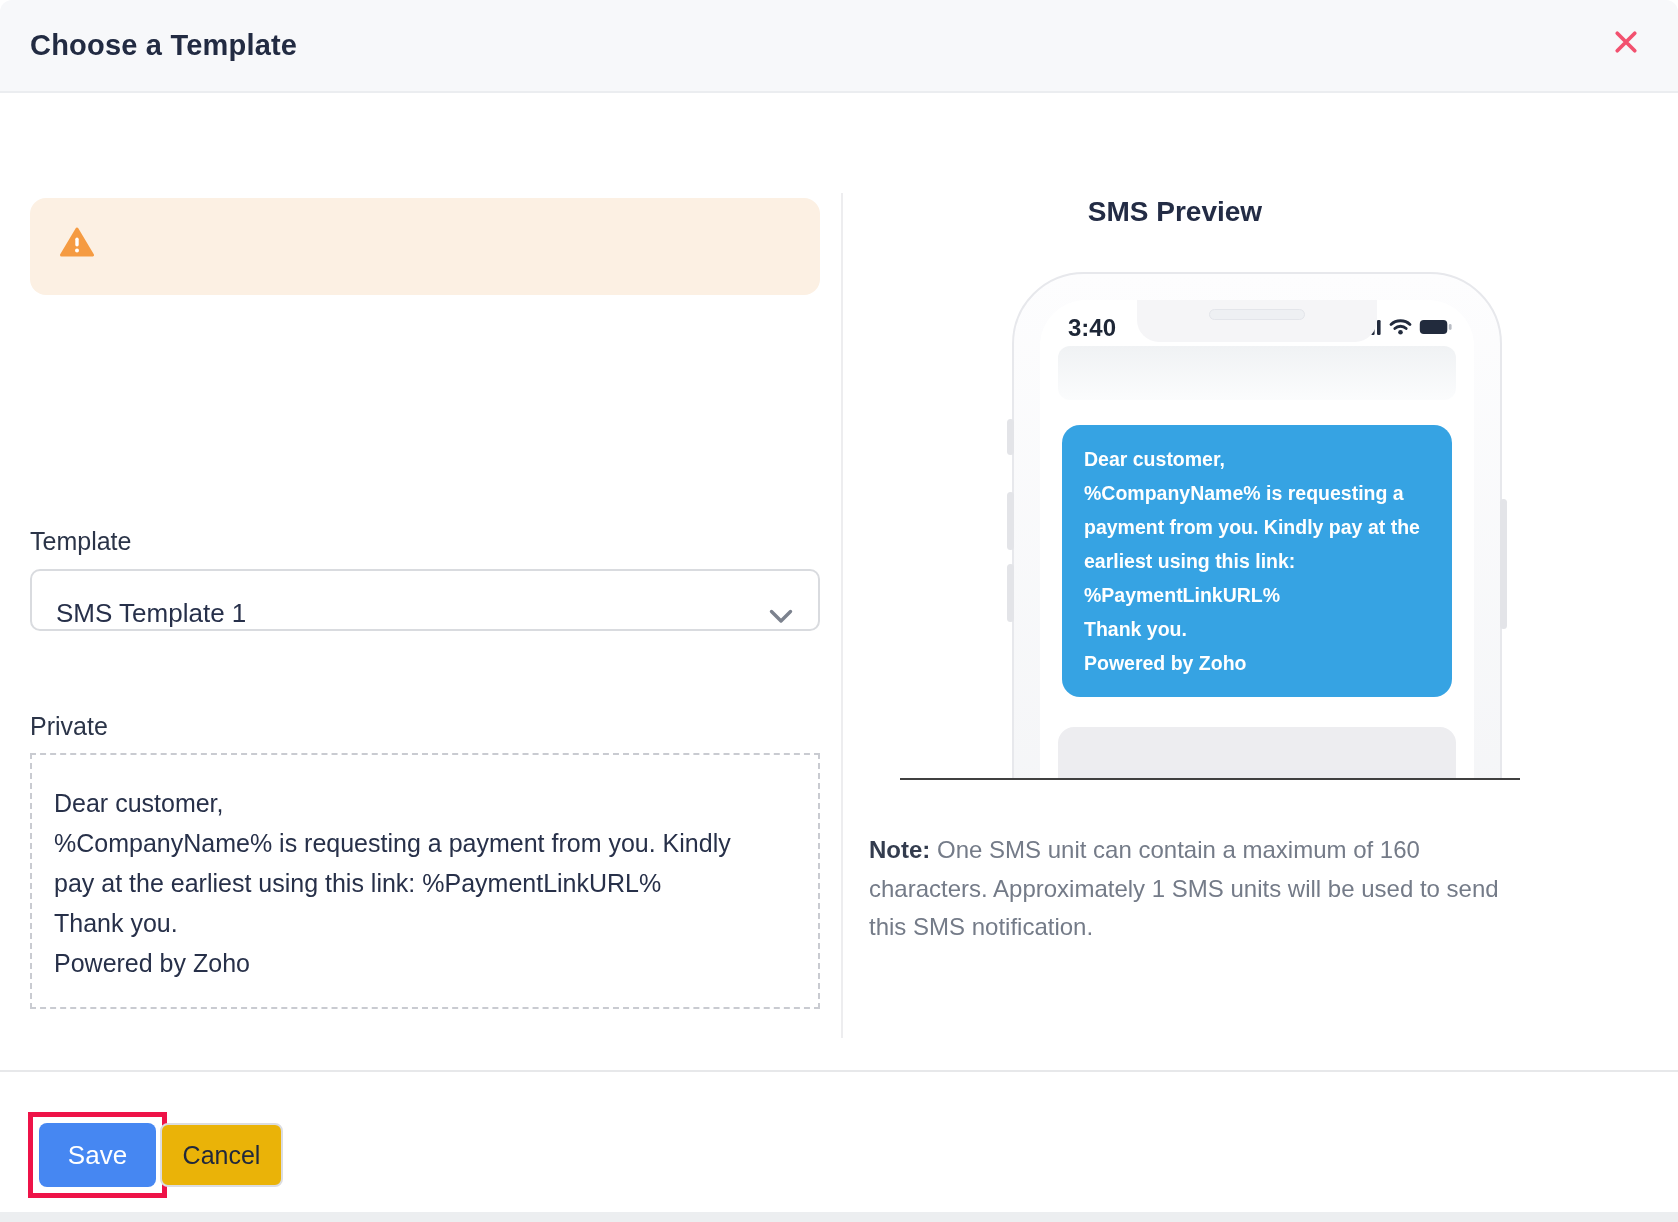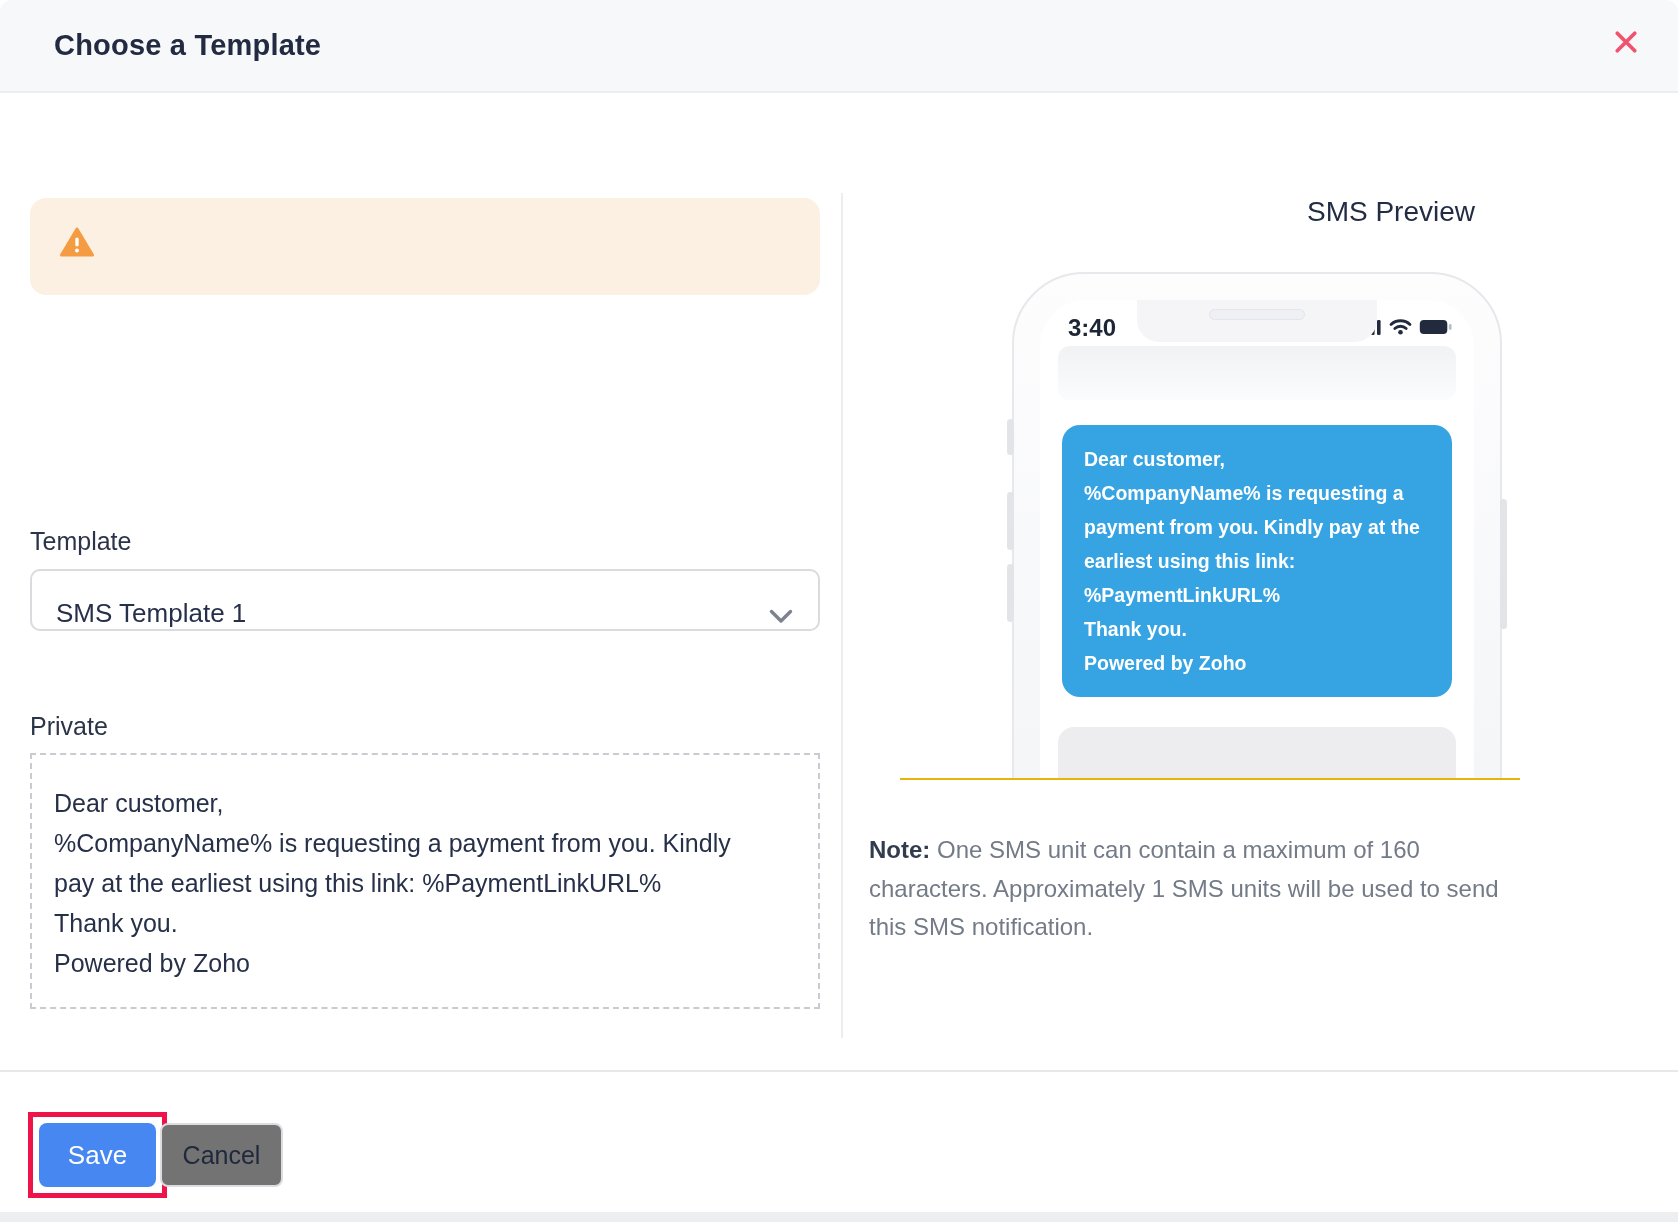--- a/index.html
+++ b/index.html
@@ -6,21 +6,21 @@
   .canvas{
     position:relative;width:1678px;height:1222px;overflow:hidden;background:#fff;
     font-family:"Liberation Sans","DejaVu Sans",sans-serif;color:var(--text_dark,#273049);
   }
   
   .modal-header{
     position:absolute;left:0;top:0;width:100%;height:93px;background:#f7f8fa;
     border-bottom:2px solid #ebedf0;border-radius:12px 12px 0 0;box-sizing:border-box;
   }
   .modal-title{
-    position:absolute;left:54px;top:0;margin:0;line-height:91px;
+    position:absolute;left:30px;top:0;margin:0;line-height:91px;
     font-size:29px;font-weight:600;color:#222b42;letter-spacing:.2px;
   }
   .close-btn{position:absolute;right:36px;top:28px;width:32px;height:32px;display:flex;align-items:center;justify-content:center;cursor:pointer;}
   
   .vdivider{position:absolute;left:841px;top:193px;width:2px;height:845px;background:#ededef;}
   
   .warning{
     position:absolute;left:30px;top:198px;width:790px;box-sizing:border-box;
     background:var(--warning_bg,#fcf0e3);border-radius:16px;padding:27px 30px;
     font-size:25px;line-height:38.5px;color:#273049;
@@ -37,26 +37,26 @@
     padding:0 24px;cursor:pointer;
   }
   .select-value{font-size:26px;color:#27304a;flex:1;}
   .message-box{
     position:absolute;left:30px;top:753px;width:790px;height:256px;box-sizing:border-box;
     border:2px dashed #c9cbd1;background:#fff;padding:28px 22px;
   }
   .message-text{white-space:pre-line;font-size:25px;line-height:40px;color:#273049;}
   
   .preview-title{
-    position:absolute;left:875px;top:196px;width:600px;margin:0;text-align:right;
-    font-size:28px;font-weight:400;color:#232c45;
+    position:absolute;left:875px;top:196px;width:600px;margin:0;text-align:center;
+    font-size:28px;font-weight:700;color:#232c45;
   }
   .phone-crop{
     position:absolute;left:900px;top:256px;width:620px;height:522px;overflow:hidden;
-    border-bottom:2px solid #eab308;box-sizing:content-box;
+    border-bottom:2px solid #404040;box-sizing:content-box;
   }
   .phone{
     position:absolute;left:112px;top:16px;width:490px;height:560px;box-sizing:border-box;
     background:linear-gradient(180deg,#fdfdfe,#f4f5f7);border:2px solid #e7e8ec;border-radius:72px 72px 0 0;
   }
   .side-btn{position:absolute;width:7px;background:#e3e4e8;border-radius:4px;}
   .sb1{left:-7px;top:145px;height:36px;}
   .sb2{left:-7px;top:218px;height:58px;}
   .sb3{left:-7px;top:290px;height:58px;}
   .sb-power{right:-7px;top:225px;height:130px;left:auto;}
@@ -97,21 +97,21 @@
   .save-annotation{
     position:absolute;left:28px;top:1112px;border:5px solid var(--annotation_red,#ee1348);
     padding:6px;display:inline-block;
   }
   .btn{font-family:inherit;cursor:pointer;}
   .save-btn{
     display:block;width:117px;height:64px;background:var(--accent_blue,#4687f2);color:#fff;
     border:none;border-radius:8px;font-size:26px;
   }
   .cancel-btn{
-    position:absolute;left:160px;top:1123px;width:123px;height:64px;background:#737373;
+    position:absolute;left:160px;top:1123px;width:123px;height:64px;background:#eab308;
     border:2px solid #dcdde1;border-radius:8px;font-size:25px;color:#20283c;
   }
   .bottom-strip{position:absolute;left:0;top:1212px;width:100%;height:10px;background:#eceef0;}
 </style>
 </head>
 <body>
 
 <div class="canvas">
 
   <div class="modal-header">

